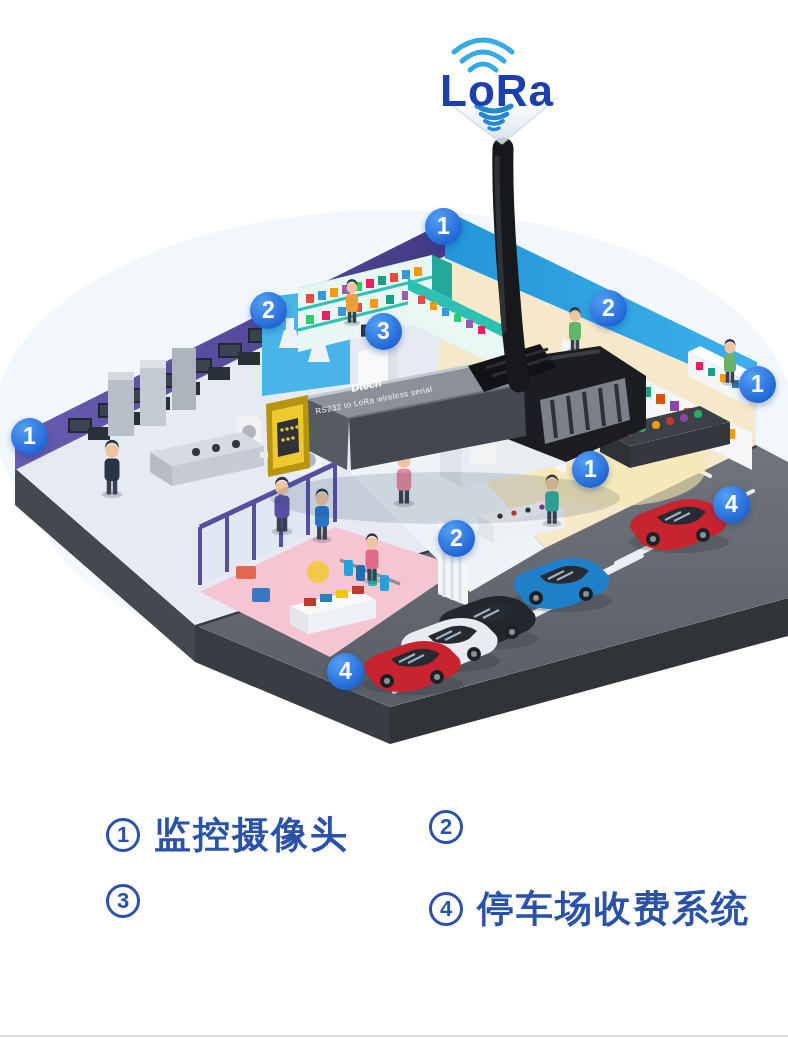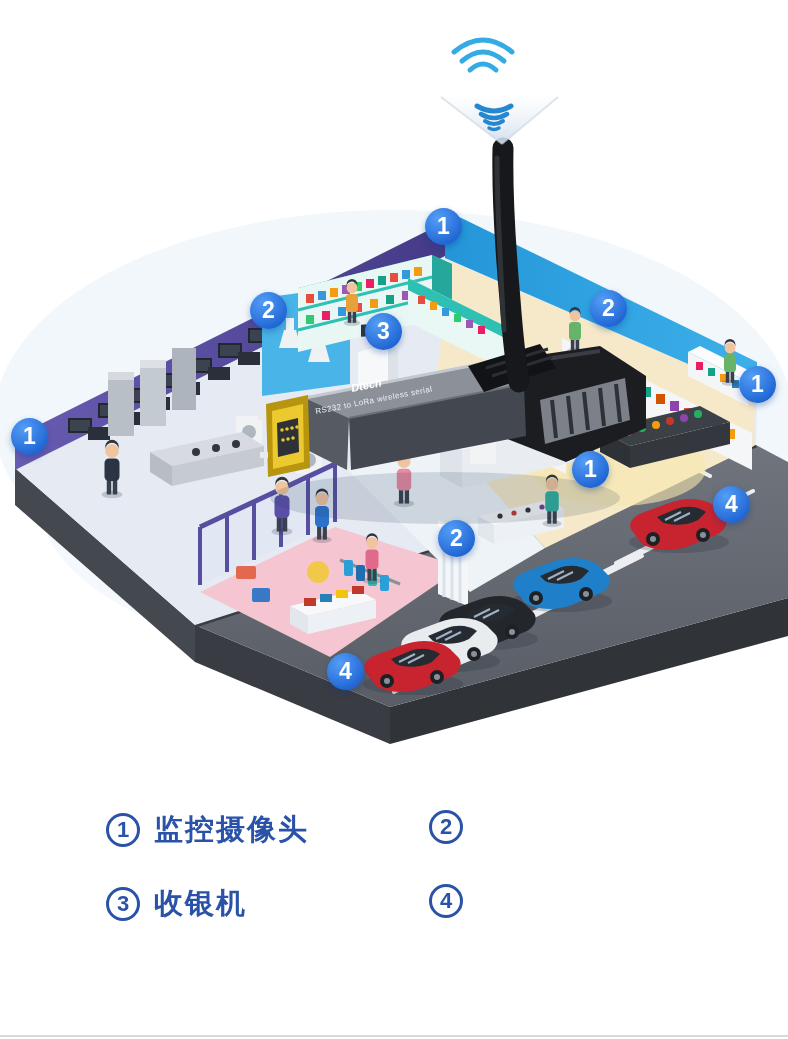--- a/index.html
+++ b/index.html
@@ -12,21 +12,21 @@
   .markers{position:absolute;left:0;top:0;width:100%;height:100%;z-index:4;pointer-events:none;}
   .marker{position:absolute;width:37px;height:37px;margin:-18px 0 0 -18px;border-radius:50%;
           background:radial-gradient(circle at 35% 28%,#539ef6,#1e63d2 78%);
           color:#fff;font-weight:700;font-size:23px;display:flex;align-items:center;
           justify-content:center;box-shadow:0 3px 6px rgba(15,60,140,.35);}
   .legend{position:absolute;left:0;top:0;width:100%;z-index:3;}
   .legend-item{position:absolute;display:flex;align-items:center;gap:14px;}
   .legend-item .num{width:34px;height:34px;border:3px solid #2a52a8;border-radius:50%;
           color:#2a52a8;font-size:22px;font-weight:600;display:flex;align-items:center;
           justify-content:center;box-sizing:border-box;}
-  .legend-item .lbl{font-size:29px;font-weight:600;color:#2a52a8;letter-spacing:2px;}
+  .legend-item .lbl{font-size:37px;font-weight:600;color:#2a52a8;letter-spacing:2px;}
   .li-1{left:106px;top:810px;} .li-2{left:429px;top:810px;}
   .li-3{left:106px;top:884px;} .li-4{left:429px;top:884px;}
   .bottom-line{position:absolute;left:0;top:1035px;width:100%;height:2px;background:#dadada;}
 </style>
 </head>
 <body>
 
 <div class="stage">
 
 <svg class="scene-svg" width="788" height="1039" viewBox="0 0 788 1039">
@@ -418,20 +418,21 @@
     </g>
     <g stroke="#2587cf" fill="none" stroke-linecap="round">
       <path d="M 477 106 Q 494 116 511 106" stroke-width="5"></path>
       <path d="M 481 114 Q 494 122 507 114" stroke-width="4.5"></path>
       <path d="M 485 121 Q 494 127 503 121" stroke-width="4"></path>
       <path d="M 489 128 Q 494 131 499 128" stroke-width="3.5"></path>
     </g>
   </g>
 </svg>
 
+<div class="logo-text">LoRa</div>
 
 <div class="markers">
       <div class="marker" style="left: 443px; top: 226px;">1</div>
       <div class="marker" style="left: 268px; top: 310px;">2</div>
       <div class="marker" style="left: 383px; top: 331px;">3</div>
       <div class="marker" style="left: 608px; top: 308px;">2</div>
       <div class="marker" style="left: 757px; top: 384px;">1</div>
       <div class="marker" style="left: 29px; top: 436px;">1</div>
       <div class="marker" style="left: 590px; top: 469px;">1</div>
       <div class="marker" style="left: 456px; top: 538px;">2</div>
@@ -442,22 +443,22 @@
 <div class="legend">
   <div class="legend-item li-1">
     <span class="num">1</span>
     <span class="lbl">监控摄像头</span>
   </div>
   <div class="legend-item li-2">
     <span class="num">2</span>
   </div>
   <div class="legend-item li-3">
     <span class="num">3</span>
-    <span class="lbl">收银机</span>
   </div>
   <div class="legend-item li-4">
     <span class="num">4</span>
+    <span class="lbl">停车场收费系统</span>
   </div>
 </div>
 
 <div class="bottom-line"></div>
 
 </div>
 
 </body></html>

